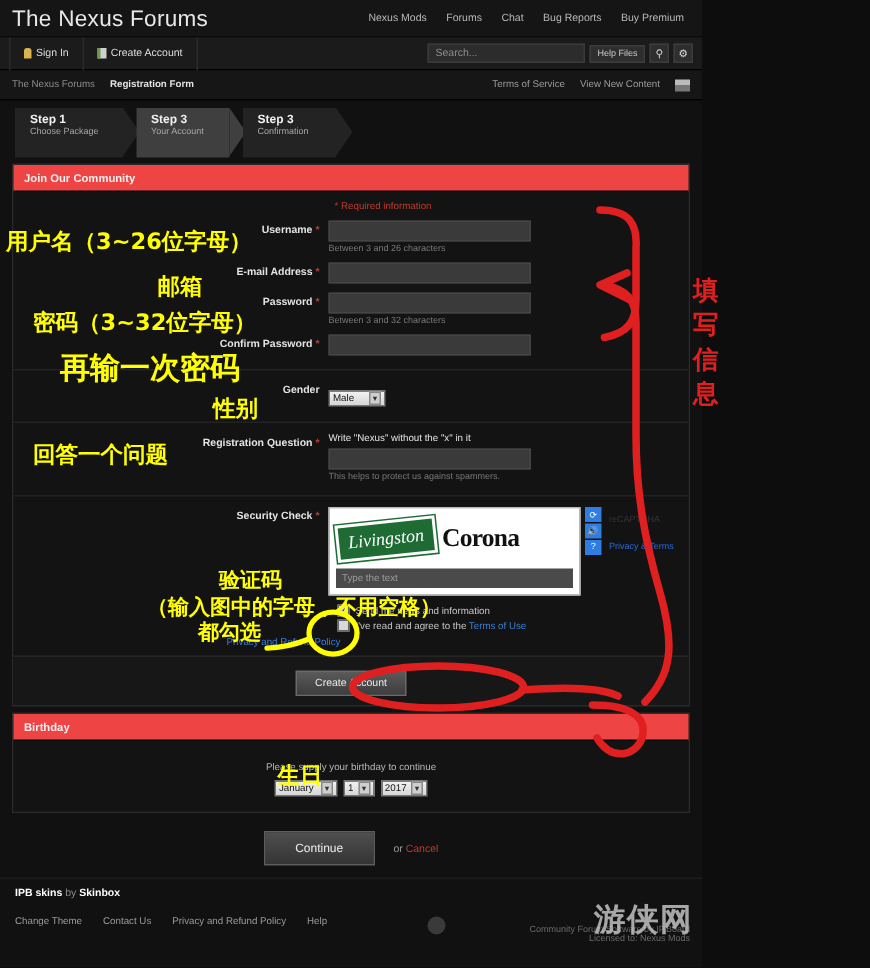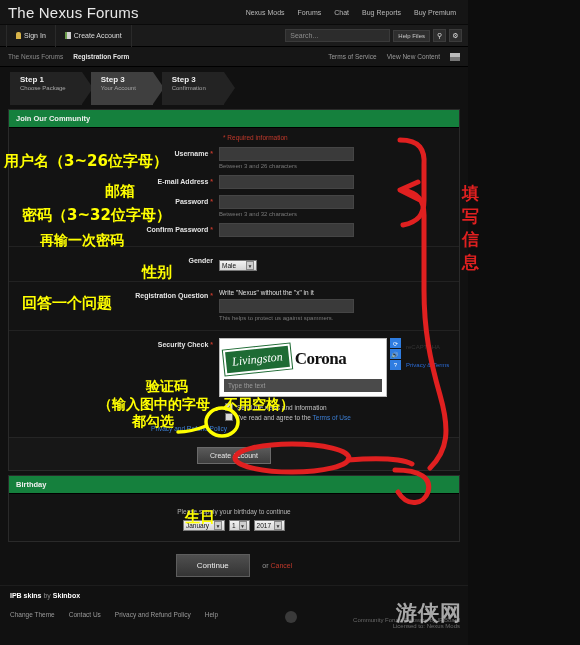--- a/index.html
+++ b/index.html
@@ -70,21 +70,21 @@
     border-top: 16px solid transparent; border-bottom: 16px solid transparent;
     border-left: 11px solid #232323;
   }
   .step.active:after { border-left-color: #3f3f3f; }
   .step-t { font-size: 8px; font-weight: bold; color: #efefef; }
   .step-s { font-size: 6px; color: #a6a6a6; margin-top: 1px; }
 
   
   .panel { margin: 4px 8px 0 8px; border: 1px solid #2a2a2a; background: #141414; }
   .panel-head {
-    background: #15803d; color: #f0f0f0; font-size: 7.5px; font-weight: bold;
+    background: #ef4444; color: #f0f0f0; font-size: 7.5px; font-weight: bold;
     padding: 4px 7px; border-bottom: 1px solid #000;
   }
   .panel-body { background: #131313; padding: 6px 0 0 0; }
 
   .required-note { color: #c0392b; font-size: 6.5px; padding-left: 214px; padding-bottom: 4px; }
 
   .frow { display: flex; align-items: flex-start; padding: 2px 0 4px 0; }
   .flabel {
     width: 210px; text-align: right; padding-right: 6px; padding-top: 3px;
     color: #e4e4e4; font-size: 7px; font-weight: bold;
@@ -418,21 +418,21 @@
     <path d="M348 460 C 375 458, 400 458, 412 464" stroke="#e02020" stroke-width="5" fill="none" stroke-linecap="round"></path>
     <path d="M395 470 C 420 470, 432 478, 428 492 C424 504, 408 508, 398 492" stroke="#e02020" stroke-width="5" fill="none" stroke-linecap="round"></path>
 
     <ellipse cx="222" cy="422" rx="16" ry="14" stroke="#ffff00" stroke-width="3.5" fill="none"></ellipse>
     <path d="M206 426 C 196 430, 188 432, 178 432" stroke="#ffff00" stroke-width="3.5" fill="none" stroke-linecap="round"></path>
   </svg>
 
   <div class="ann ann-y" style="left:4px;  top:152px; font-size:15px;">用户名（3~26位字母）</div>
   <div class="ann ann-y" style="left:105px;top:182px; font-size:15px;">邮箱</div>
   <div class="ann ann-y" style="left:22px; top:206px; font-size:15px;">密码（3~32位字母）</div>
-  <div class="ann ann-y" style="left:40px; top:232px; font-size:14px;">再输一次密码</div>
+  <div class="ann ann-y" style="left:40px; top:232px; font-size:20px;">再输一次密码</div>
   <div class="ann ann-y" style="left:142px;top:263px; font-size:15px;">性别</div>
   <div class="ann ann-y" style="left:22px; top:294px; font-size:15px;">回答一个问题</div>
   <div class="ann ann-y" style="left:122px;top:378px; font-size:14px;margin-left:24px;">验证码</div>
   <div class="ann ann-y" style="left:58px; top:396px; font-size:14px;margin-left:40px;">（输入图中的字母，不用空格）</div>
   <div class="ann ann-y" style="left:132px;top:413px; font-size:14px;">都勾选</div>
   <div class="ann ann-r" style="left:462px;top:182px; font-size:17px;">填写信息</div>
   <div class="ann ann-y" style="left:185px;top:508px; font-size:15px;">生日</div>
 
 </div>
 

